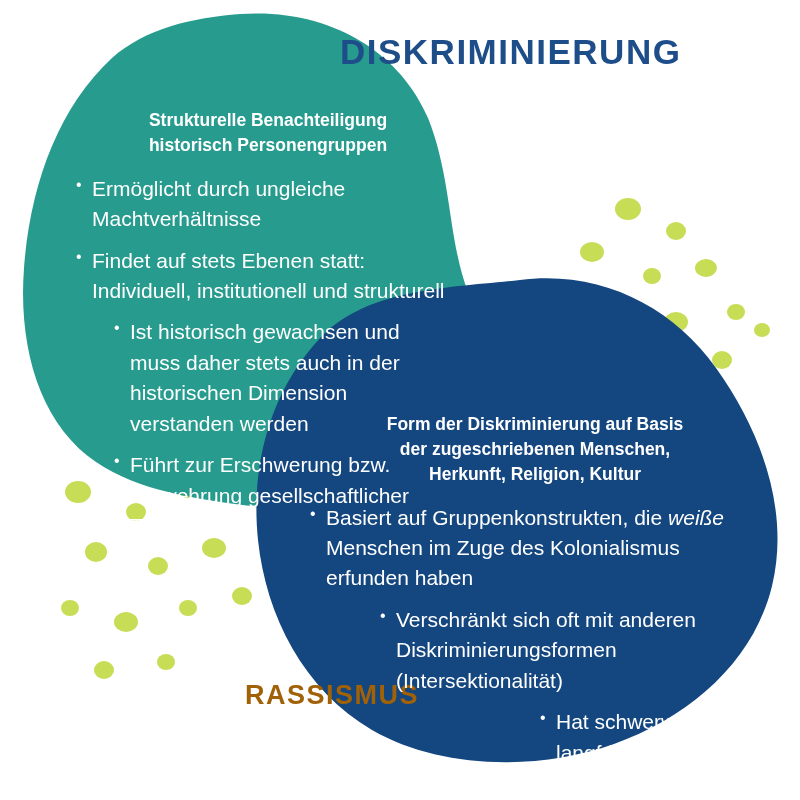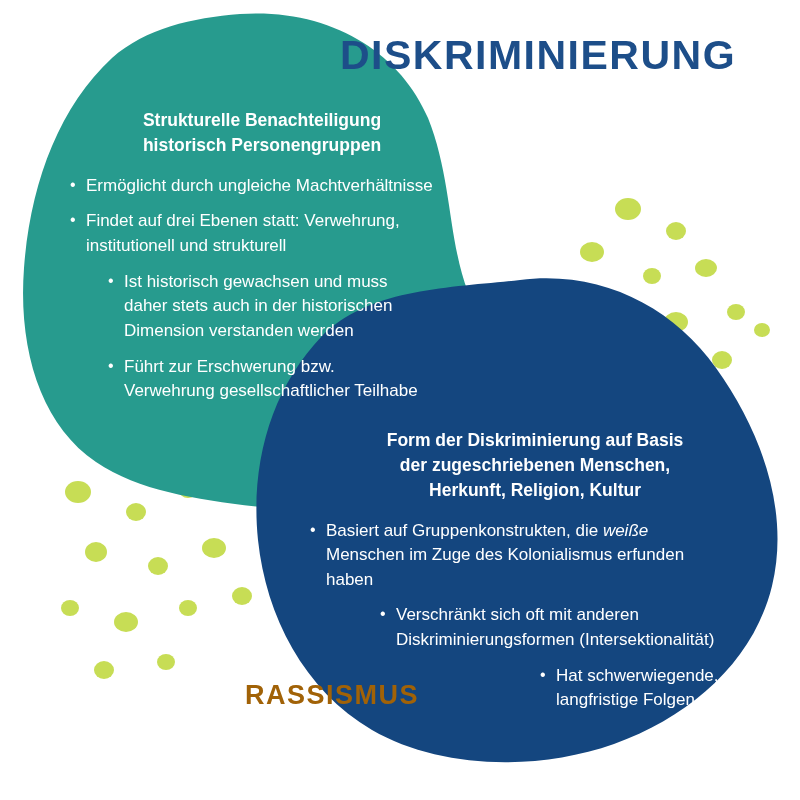--- a/index.html
+++ b/index.html
@@ -27,21 +27,21 @@
 
   .title {
     position: absolute;
     font-weight: bold;
     letter-spacing: 1.5px;
     white-space: nowrap;
   }
   #title-discrimination {
     left: 340px;
     top: 32px;
-    font-size: 41px;
+    font-size: 35px;
     color: #1d4e89;
     text-align: right;
   }
   #title-racism {
     left: 245px;
     top: 680px;
     font-size: 27px;
     color: #a16207;
   }
 
@@ -56,40 +56,40 @@
     text-align: center;
     margin: 0 0 16px 0;
   }
   .bullets {
     list-style: none;
     margin: 0;
     padding: 0;
   }
   .bullets li {
     position: relative;
-    font-size: 17px;
+    font-size: 21px;
     line-height: 1.45;
     margin-bottom: 11px;
     padding-left: 16px;
   }
   .bullets li:before {
     content: "\2022";
     position: absolute;
     left: 0;
     top: -1px;
     font-size: 16px;
     line-height: 1.45;
   }
   .bullets li em {
     font-style: italic;
   }
 
   
   #panel-discrimination {
-    left: 62px;
+    left: 68px;
     top: 108px;
     width: 400px;
   }
   #panel-discrimination .bullets {
     margin-top: 14px;
   }
   #panel-discrimination .b0,
   #panel-discrimination .b1 {
     margin-left: 8px;
   }
@@ -97,21 +97,20 @@
   #panel-discrimination .b3 {
     margin-left: 46px;
     width: 300px;
   }
 
   
   #panel-racism {
     left: 300px;
     top: 412px;
     width: 470px;
-    margin-top: 16px;
   }
   #panel-racism .panel-heading {
     text-align: center;
   }
   #panel-racism .bullets {
     margin-top: 14px;
   }
   #panel-racism .b0 {
     margin-left: 10px;
   }
@@ -192,21 +191,21 @@
   <div class="title" id="title-discrimination">DISKRIMINIERUNG</div>
   <div class="title" id="title-racism">RASSISMUS</div>
 
   <div class="panel" id="panel-discrimination">
     <div class="panel-heading">
       <span>Strukturelle Benachteiligung</span><br>
       <span>historisch Personengruppen</span>
     </div>
     <ul class="bullets">
       <li class="b0">Ermöglicht durch ungleiche Machtverhältnisse</li>
-      <li class="b1">Findet auf drei Ebenen statt: Verwehrung, institutionell und strukturell</li>
+      <li class="b1">Findet auf stets Ebenen statt: Individuell, institutionell und strukturell</li>
       <li class="b2">Ist historisch gewachsen und muss daher stets auch in der historischen Dimension verstanden werden</li>
       <li class="b3">Führt zur Erschwerung bzw. Verwehrung gesellschaftlicher Teilhabe</li>
     </ul>
   </div>
 
   <div class="panel" id="panel-racism">
     <div class="panel-heading">
       <span>Form der Diskriminierung auf Basis</span><br>
       <span>der zugeschriebenen Menschen,</span><br>
       <span>Herkunft, Religion, Kultur</span>

